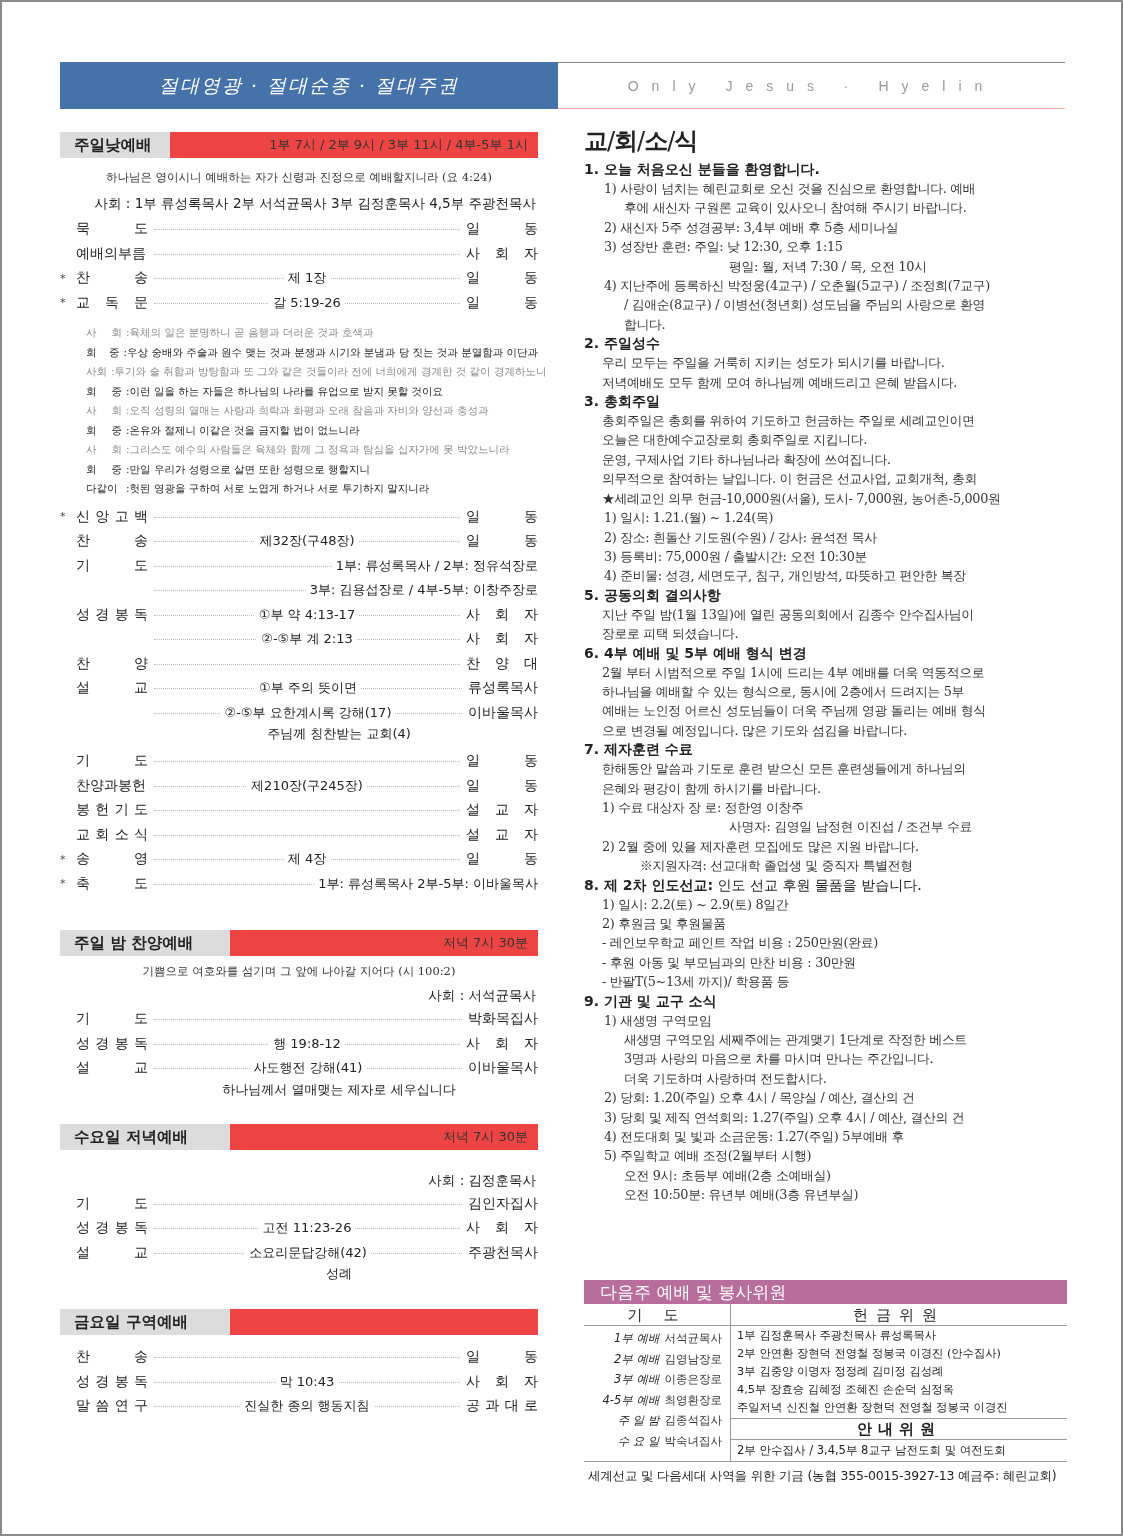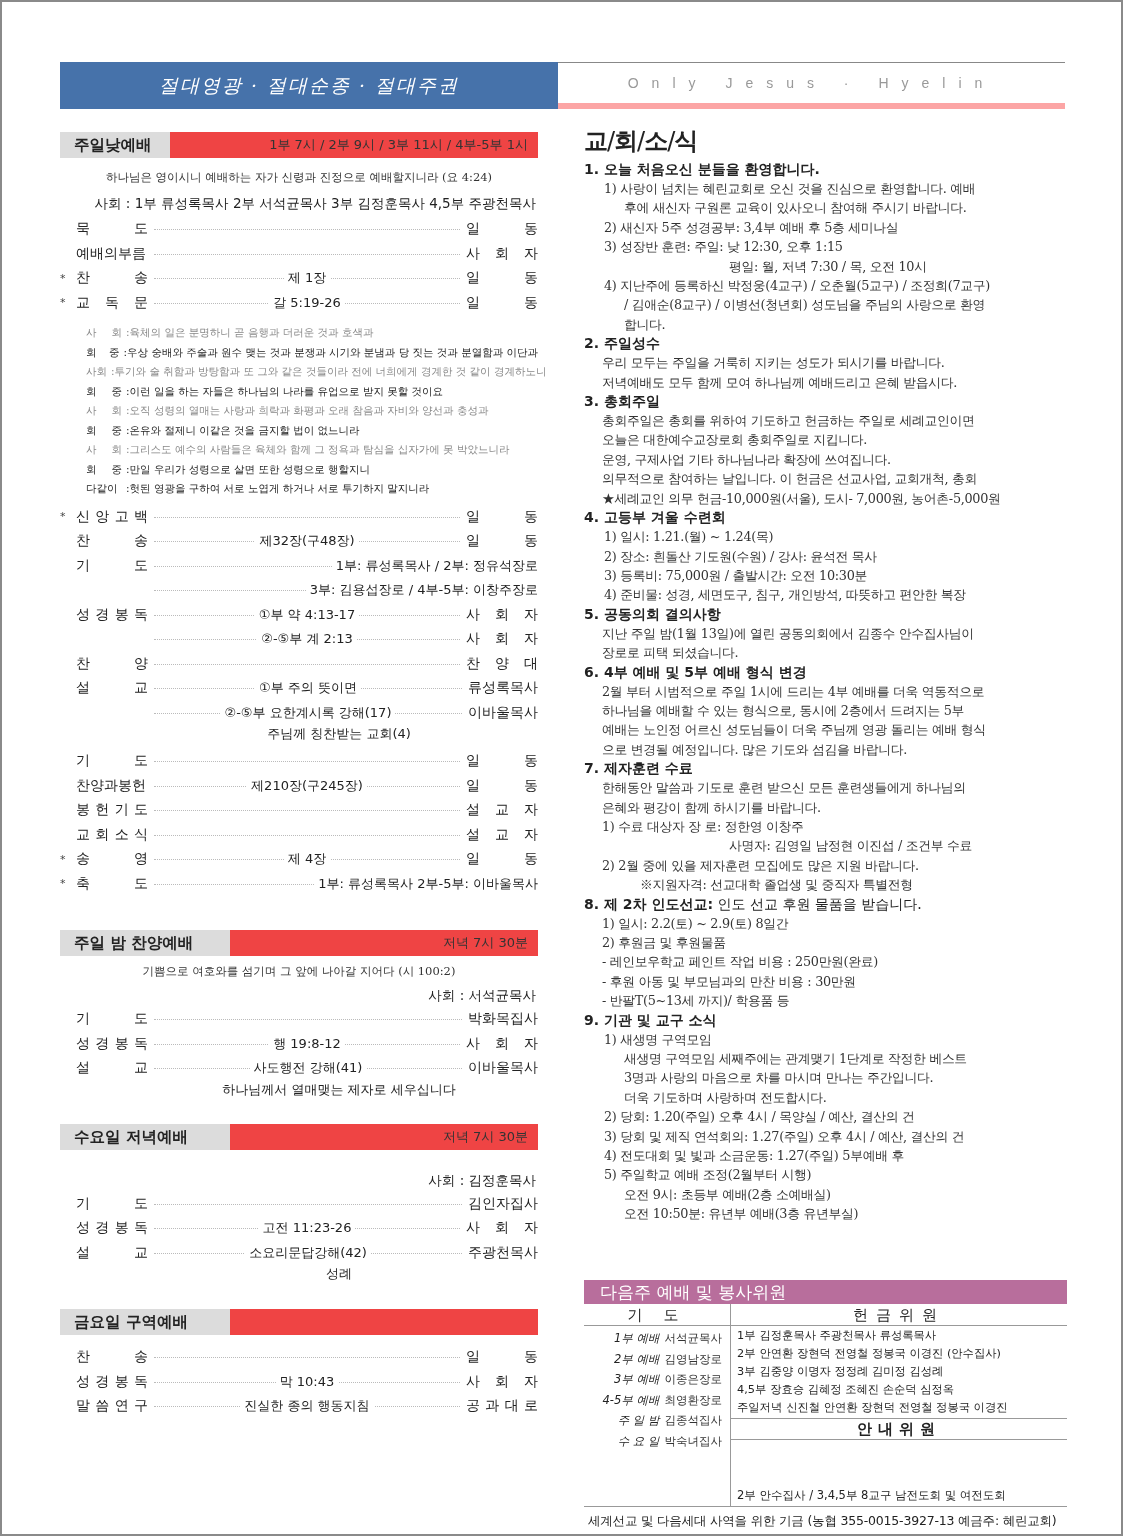--- a/index.html
+++ b/index.html
@@ -2,21 +2,21 @@
 <html><head>
 <meta charset="utf-8">
 <style>
   * { box-sizing: border-box; margin: 0; padding: 0; }
   html, body { width: 1123px; height: 1536px; background: #ffffff; }
   body { font-family: "DejaVu Sans", "Liberation Sans", sans-serif; color: #222; position: relative; overflow: hidden; }
   .page-border { position: absolute; left: 0; top: 0; width: 1123px; height: 1536px; border: 2px solid #8a8a8a; pointer-events: none; }
 
   
   .header-left { position: absolute; left: 60px; top: 62px; width: 498px; height: 47px; background: #4672aa; color: #fff; display: flex; align-items: center; justify-content: center; font-size: 19px; letter-spacing: 2px; font-family: "DejaVu Serif", serif; font-style: italic; }
-  .header-right { position: absolute; left: 558px; top: 62px; width: 507px; height: 47px; border-top: 1px solid #888; border-bottom: 6px solid #fca5a5; display: flex; align-items: center; justify-content: center; color: #999; font-size: 14px; letter-spacing: 13px; font-family: "Liberation Sans", sans-serif; }
+  .header-right { position: absolute; left: 558px; top: 62px; width: 507px; height: 47px; border-top: 1px solid #888; border-bottom: 1px solid #fca5a5; display: flex; align-items: center; justify-content: center; color: #999; font-size: 14px; letter-spacing: 13px; font-family: "Liberation Sans", sans-serif; }
 
   
   .left-col { position: absolute; left: 60px; top: 132px; width: 478px; }
   .section-head { display: flex; align-items: center; height: 26px; background: #ef4444; margin-bottom: 0; }
   .section-head .title { background: #dcdcdc; height: 26px; width: 110px; padding-left: 14px; font-size: 15.5px; font-weight: bold; line-height: 26px; color: #222; white-space: nowrap; }
   .section-head .time { flex: 1; text-align: right; padding-right: 10px; font-size: 13px; color: #333; }
   .verse { text-align: center; font-size: 11.5px; color: #333; font-family: "DejaVu Serif", serif; margin-top: 12px; }
   .leader { text-align: right; font-size: 13.5px; margin-top: 10px; padding-right: 2px; }
 
   .row { position: relative; display: flex; align-items: center; height: 24.5px; font-size: 14px; }
@@ -54,21 +54,21 @@
   .staff-grid { display: flex; border-bottom: 1px solid #999; }
   .staff-left { width: 147px; border-right: 1px solid #999; }
   .staff-right { flex: 1; }
   .staff-colhead { text-align: center; font-size: 15px; height: 22px; line-height: 22px; border-bottom: 1px solid #999; letter-spacing: 8px; }
   .staff-left .item { display: flex; justify-content: flex-end; font-size: 11.5px; height: 20.6px; line-height: 20.6px; padding-right: 8px; white-space: nowrap; }
   .staff-left .item .svc { margin-right: 5px; color: #222; font-style: italic; }
   .staff-left .item .nm { color: #333; }
   .staff-right .off { font-size: 11.3px; line-height: 16px; padding-left: 6px; padding-top: 2px; white-space: nowrap; }
   .staff-right .off .grp { color: #222; margin-right: 4px; }
   .staff-right .sub-head { text-align: center; font-size: 15px; font-weight: bold; border-top: 1px solid #999; border-bottom: 1px solid #999; height: 22px; line-height: 21px; letter-spacing: 6px; margin-top: 2px; }
-  .staff-right .usher { font-size: 11.5px; padding-left: 6px; height: 21px; line-height: 21px; white-space: nowrap; margin-top: 45px; }
+  .staff-right .usher { font-size: 11.5px; padding-left: 6px; height: 21px; line-height: 21px; white-space: nowrap; }
   .fund { font-size: 12.5px; padding-top: 6px; padding-left: 4px; white-space: nowrap; letter-spacing: -0.2px; }
 </style>
 </head>
 <body>
 
 <div class="page-border"></div>
 
 <div class="header-left">
   <span>절대영광 · 절대순종 · 절대주권</span>
 </div>
@@ -577,21 +577,20 @@
       <div class="news-p i2">합니다.</div>
       <div class="news-h">2. 주일성수</div>
       <div class="news-p ">우리 모두는 주일을 거룩히 지키는 성도가 되시기를 바랍니다.</div>
       <div class="news-p ">저녁예배도 모두 함께 모여 하나님께 예배드리고 은혜 받읍시다.</div>
       <div class="news-h">3. 총회주일</div>
       <div class="news-p ">총회주일은 총회를 위하여 기도하고 헌금하는 주일로 세례교인이면</div>
       <div class="news-p ">오늘은 대한예수교장로회 총회주일로 지킵니다.</div>
       <div class="news-p ">운영, 구제사업 기타 하나님나라 확장에 쓰여집니다.</div>
       <div class="news-p ">의무적으로 참여하는 날입니다. 이 헌금은 선교사업, 교회개척, 총회</div>
       <div class="news-p ">★세례교인 의무 헌금-10,000원(서울), 도시- 7,000원, 농어촌-5,000원</div>
-      <div class="news-h">4. 고등부 겨울 수련회</div>
       <div class="news-p i1">1) 일시: 1.21.(월) ~ 1.24(목)</div>
       <div class="news-p i1">2) 장소: 흰돌산 기도원(수원) / 강사: 윤석전 목사</div>
       <div class="news-p i1">3) 등록비: 75,000원 / 출발시간: 오전 10:30분</div>
       <div class="news-p i1">4) 준비물: 성경, 세면도구, 침구, 개인방석, 따뜻하고 편안한 복장</div>
       <div class="news-h">5. 공동의회 결의사항</div>
       <div class="news-p ">지난 주일 밤(1월 13일)에 열린 공동의회에서 김종수 안수집사님이</div>
       <div class="news-p ">장로로 피택 되셨습니다.</div>
       <div class="news-h">6. 4부 예배 및 5부 예배 형식 변경</div>
       <div class="news-p ">2월 부터 시범적으로 주일 1시에 드리는 4부 예배를 더욱 역동적으로</div>
       <div class="news-p ">하나님을 예배할 수 있는 형식으로, 동시에 2층에서 드려지는 5부</div>

